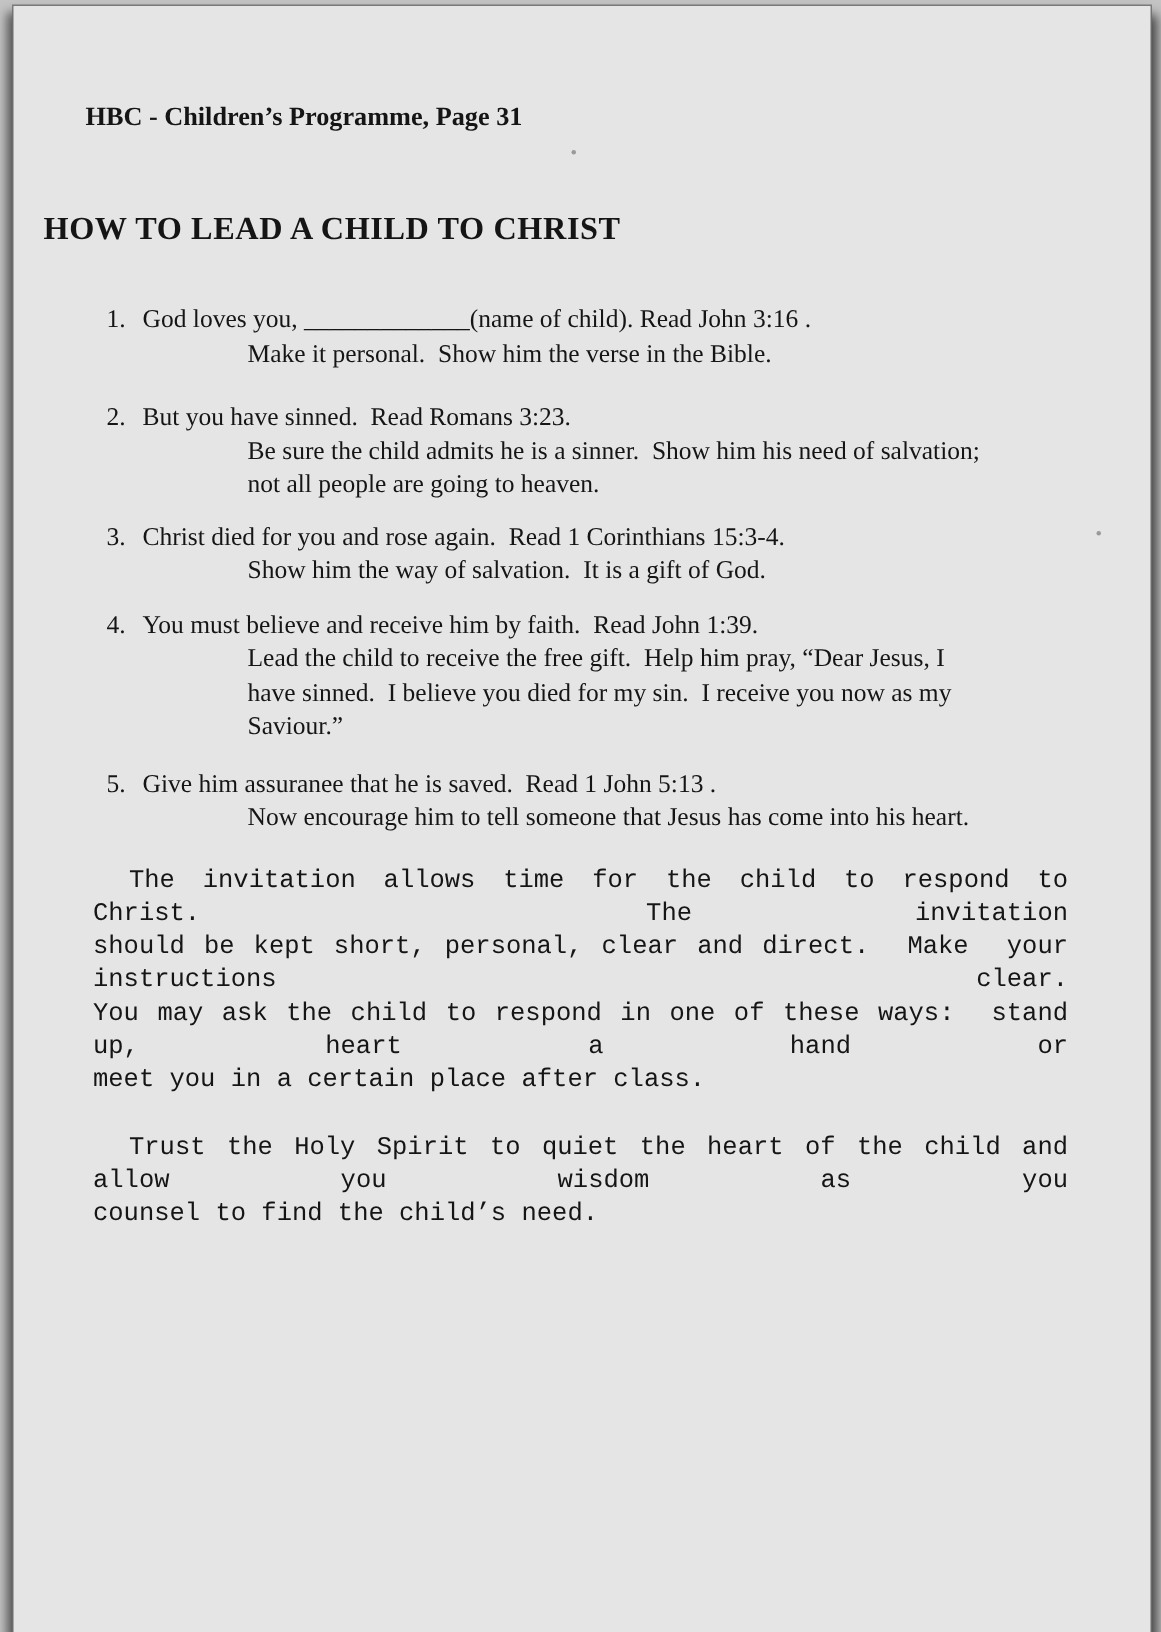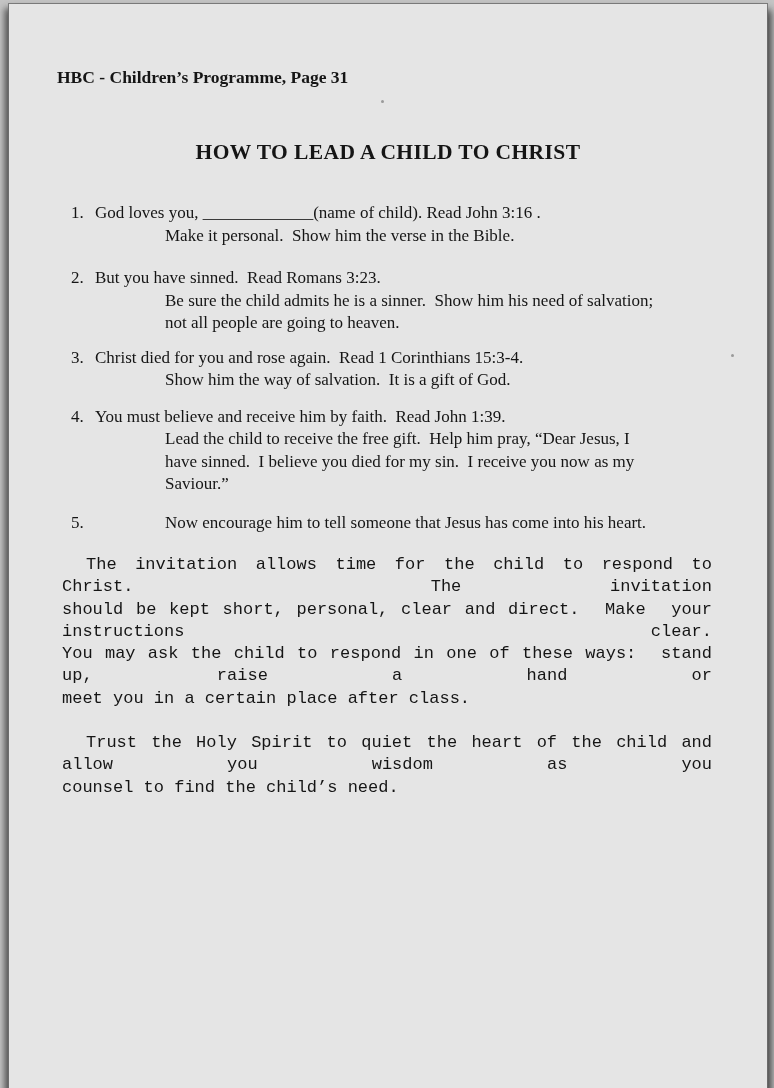--- a/index.html
+++ b/index.html
@@ -30,26 +30,27 @@
   }
   .doc-header {
     margin: 62px 0 0 48px;
     font-size: 17.5px;
     font-weight: bold;
     line-height: 22px;
     white-space: pre-wrap;
   }
   .doc-title {
     margin: 51px 0 0 0;
-    text-align: center;
+    text-align: left;
     font-size: 21.5px;
     font-weight: bold;
     letter-spacing: 0.4px;
     line-height: 26px;
     white-space: pre-wrap;
+    padding-left: 20px;
   }
   .list {
     margin-top: 37px;
   }
   .item {
     position: relative;
     margin-left: 86px;
     margin-right: 40px;
     font-size: 17px;
     line-height: 22.5px;
@@ -128,29 +129,30 @@
     <div class="item m14">
       <span class="num">4.</span>
       <div class="lead">You must believe and receive him by faith.  Read John 1:39.</div>
       <div class="detail">Lead the child to receive the free gift.  Help him pray, “Dear Jesus, I</div>
       <div class="detail">have sinned.  I believe you died for my sin.  I receive you now as my</div>
       <div class="detail">Saviour.”</div>
     </div>
 
     <div class="item m16">
       <span class="num">5.</span>
+      <div class="lead">Give him assuranee that he is saved.  Read 1 John 5:13 .</div>
       <div class="detail">Now encourage him to tell someone that Jesus has come into his heart.</div>
     </div>
 
   </div>
 
   <div class="para">
     <div class="pline indent jline">The invitation allows time for the child to respond to Christ.  The invitation</div>
     <div class="pline jline">should be kept short, personal, clear and direct.  Make  your instructions clear.</div>
-    <div class="pline jline">You may ask the child to respond in one of these ways:  stand up, raise a hand or</div>
+    <div class="pline jline">You may ask the child to respond in one of these ways:  stand up, heart a hand or</div>
     <div class="pline">meet you in a certain place after class.</div>
   </div>
 
   <div class="para second">
     <div class="pline indent jline">Trust the Holy Spirit to quiet the heart of the child and allow you wisdom as you</div>
     <div class="pline">counsel to find the child’s need.</div>
   </div>
 
   <div class="speck s1"></div>
   <div class="speck s2"></div>

